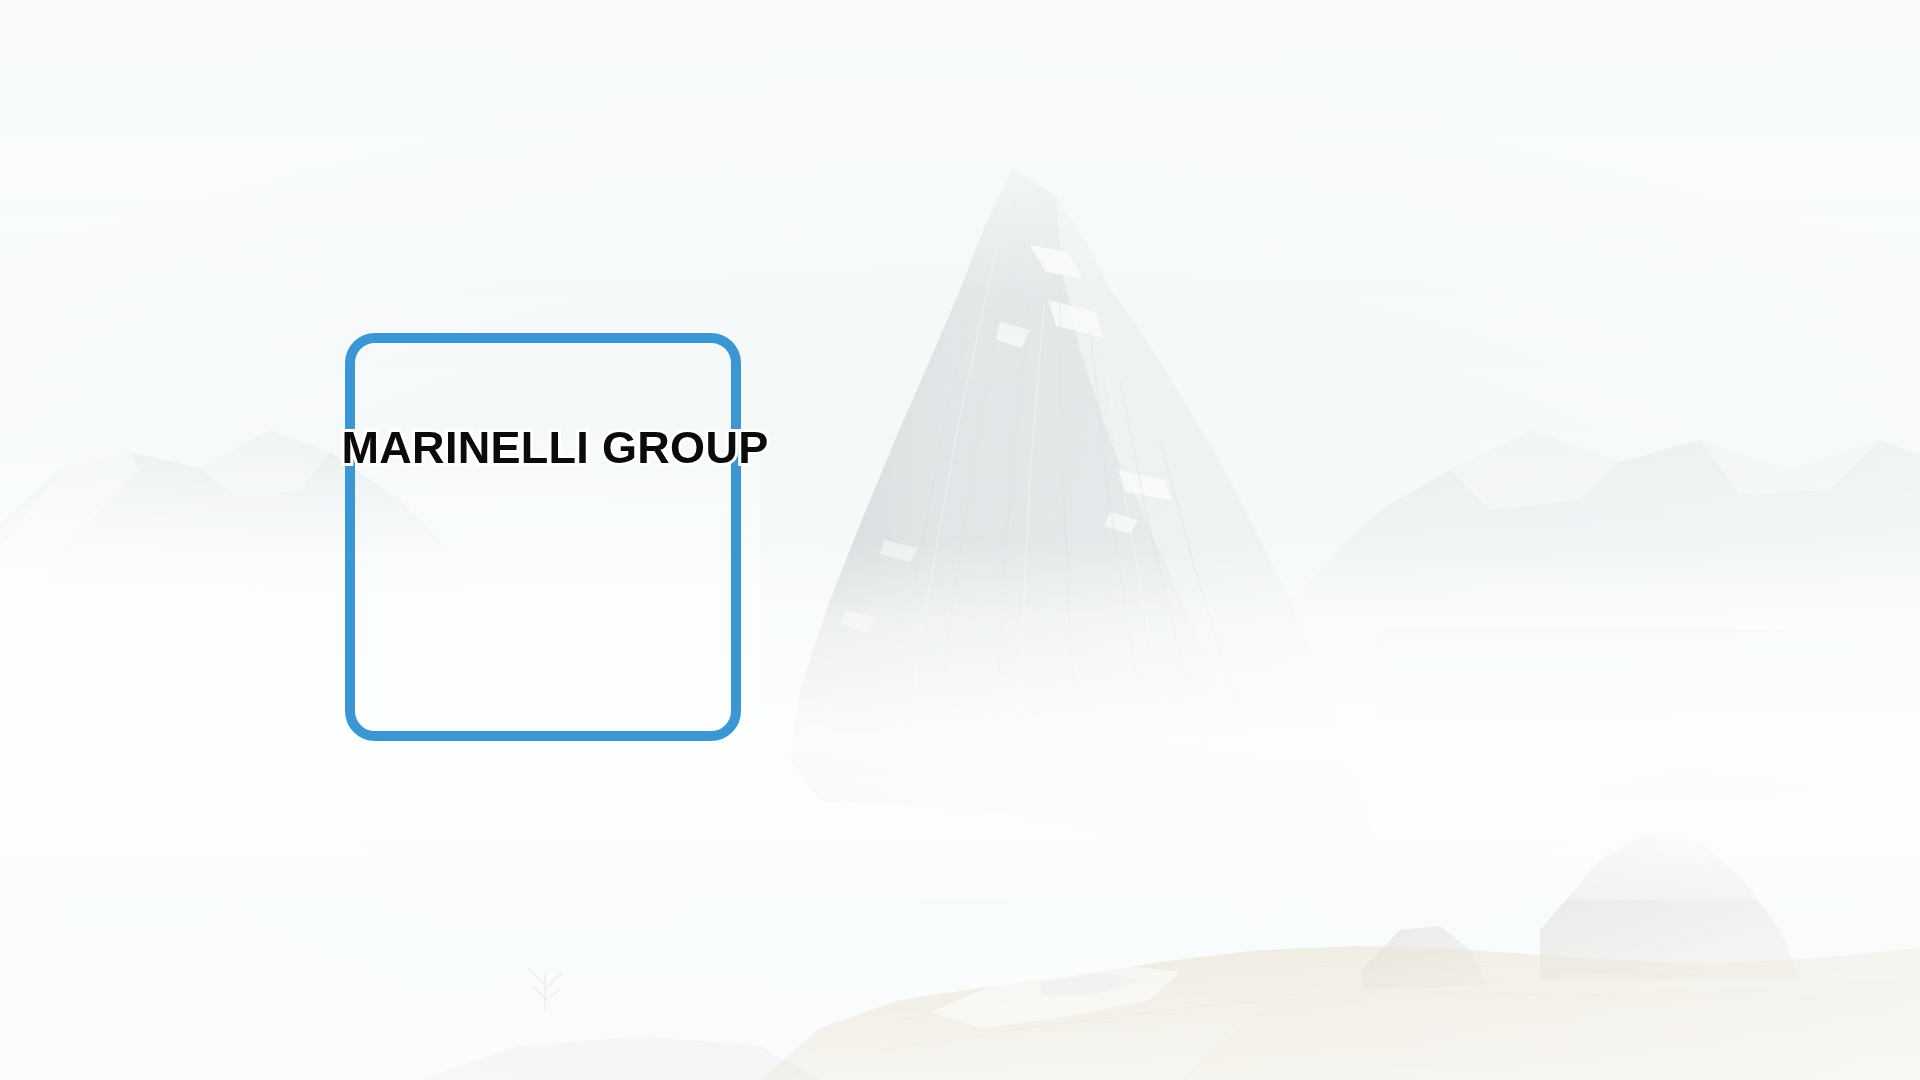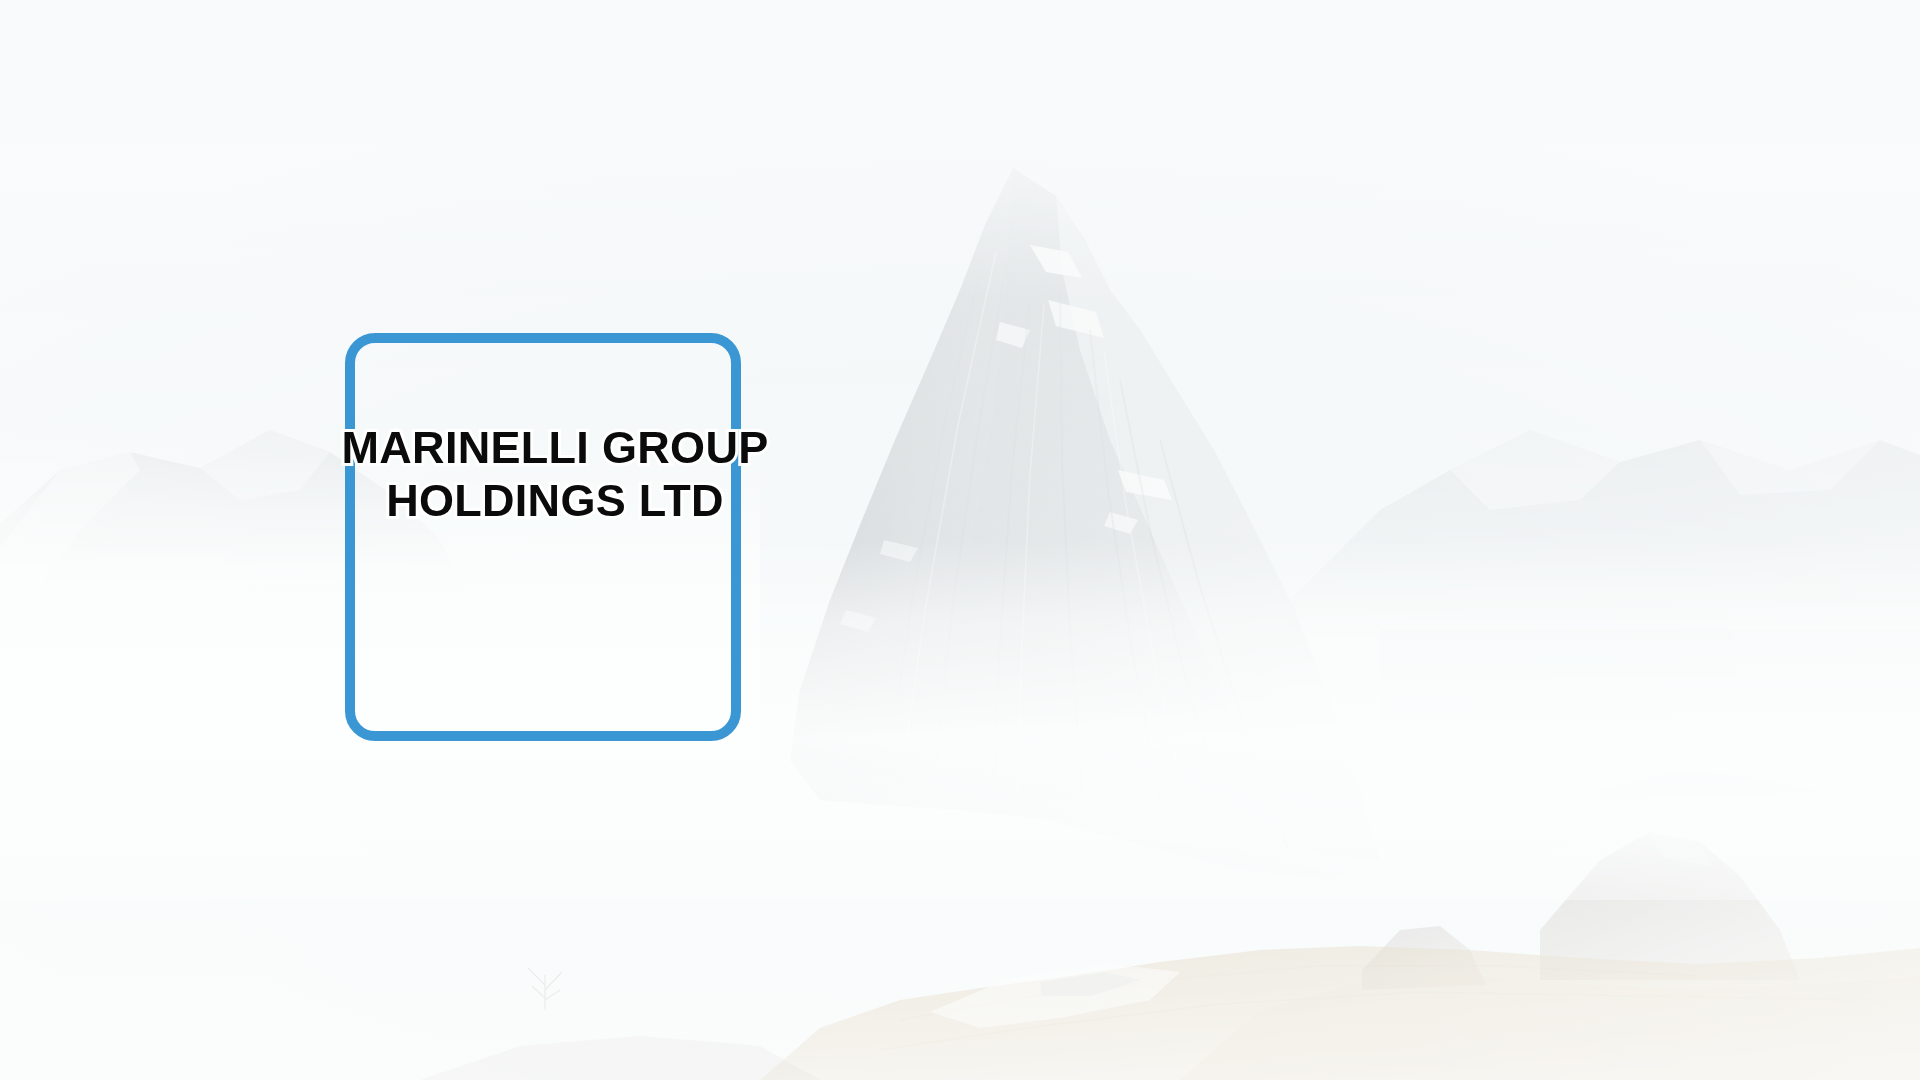--- a/index.html
+++ b/index.html
@@ -353,18 +353,17 @@
     <div class="fog-mid"></div>
     <div class="fog-left"></div>
     <div class="vignette-white"></div>
     <div class="wash"></div>
   </div>
 
   <div id="logo-block">
     <div id="logo-frame"></div>
     <div id="logo-wordmark">
       <span class="logo-line l1">MARINELLI GROUP</span>
-      <span class="logo-line l2">HOLDINGS LTD</span>
     </div>
   </div>
 
 
 </div>
 
 </body></html>

